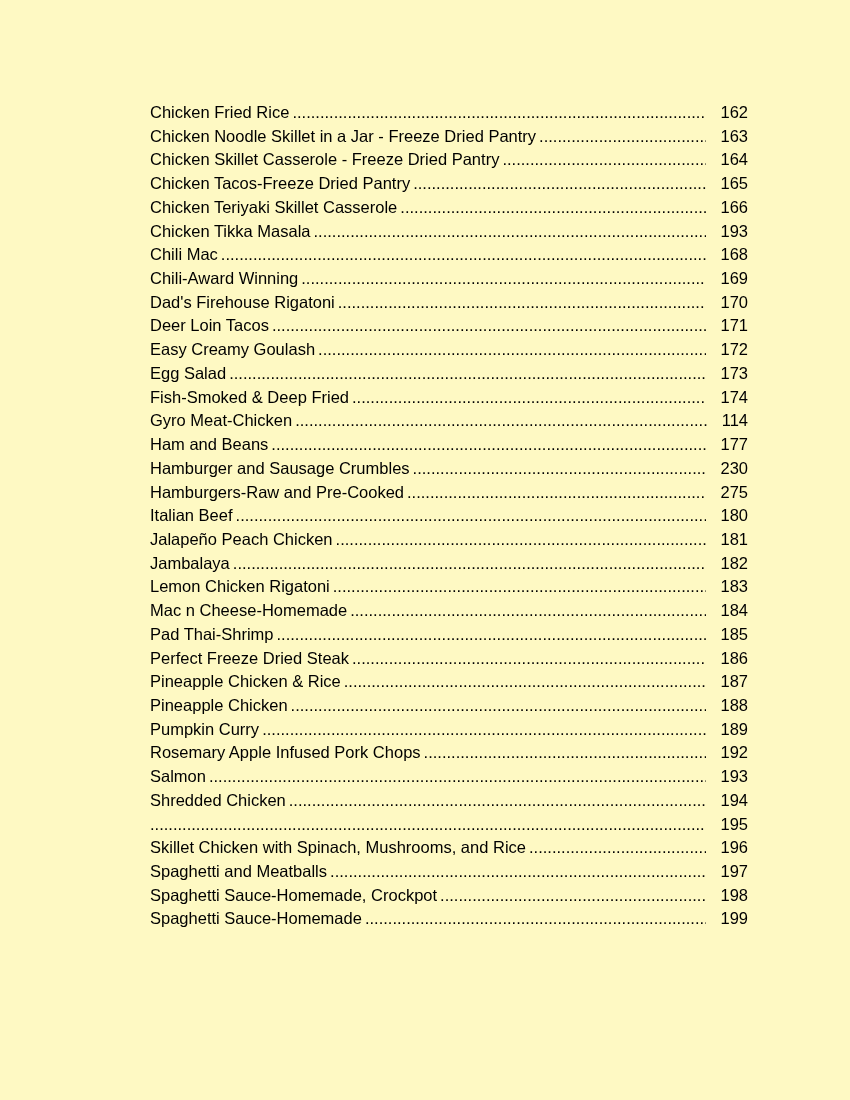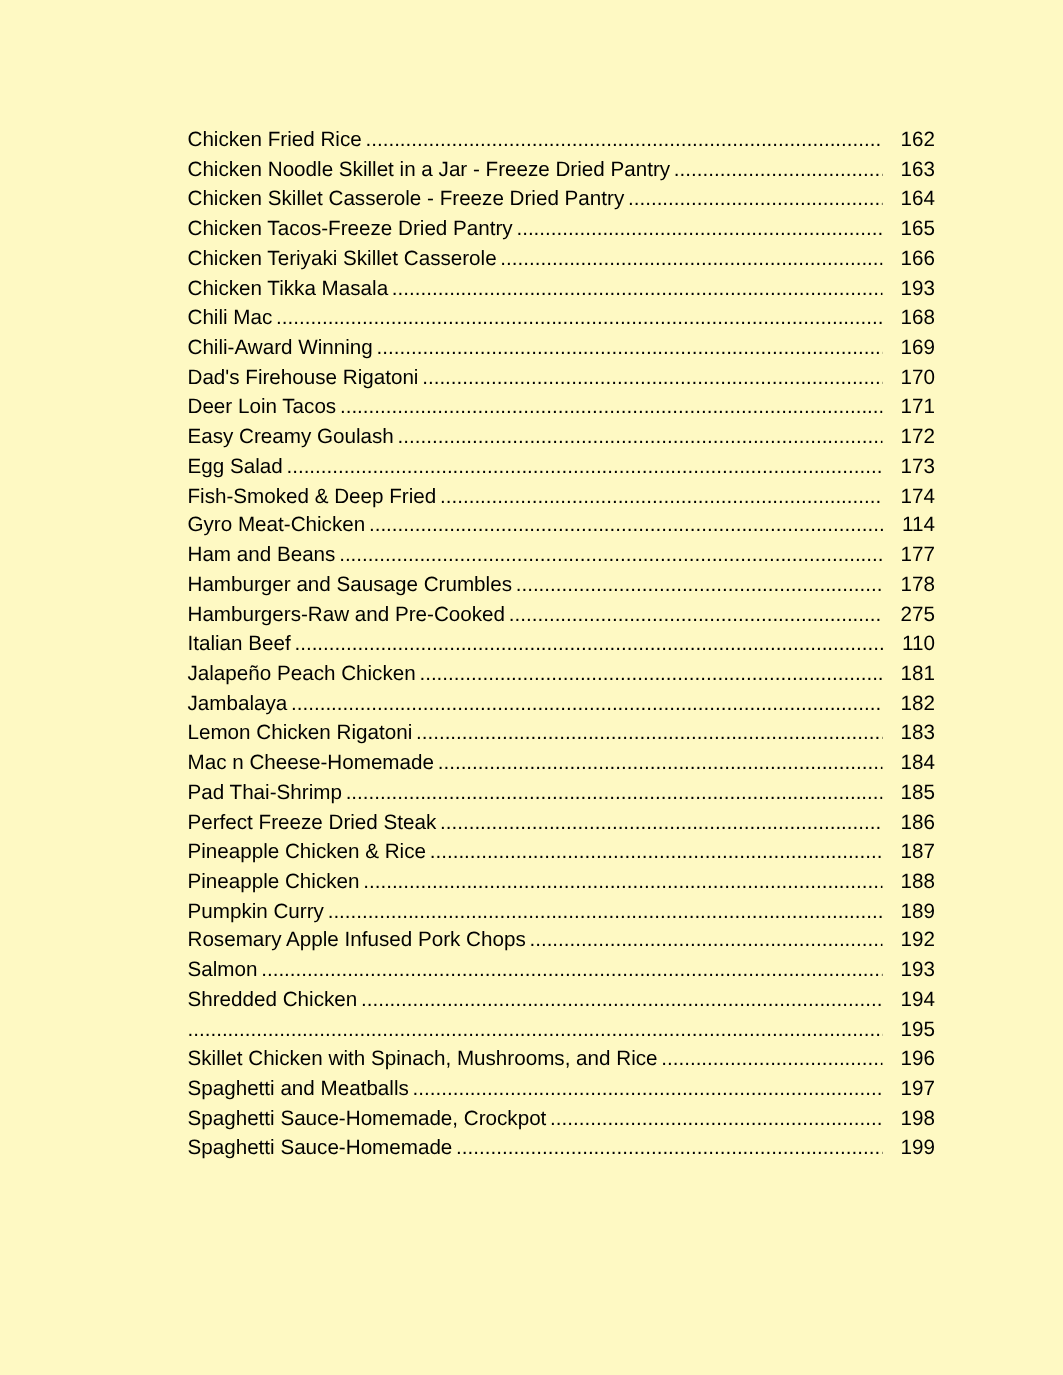--- a/index.html
+++ b/index.html
@@ -148,33 +148,33 @@
 
   <div class="toc-row">
     <span class="toc-title">Ham and Beans</span>
     <span class="toc-leader"></span>
     <span class="toc-page">177</span>
   </div>
 
   <div class="toc-row">
     <span class="toc-title">Hamburger and Sausage Crumbles</span>
     <span class="toc-leader"></span>
-    <span class="toc-page">178</span>
+    <span class="toc-page">230</span>
   </div>
 
   <div class="toc-row">
     <span class="toc-title">Hamburgers-Raw and Pre-Cooked</span>
     <span class="toc-leader"></span>
     <span class="toc-page">275</span>
   </div>
 
   <div class="toc-row">
     <span class="toc-title">Italian Beef</span>
     <span class="toc-leader"></span>
-    <span class="toc-page">110</span>
+    <span class="toc-page">180</span>
   </div>
 
   <div class="toc-row">
     <span class="toc-title">Jalapeño Peach Chicken</span>
     <span class="toc-leader"></span>
     <span class="toc-page">181</span>
   </div>
 
   <div class="toc-row">
     <span class="toc-title">Jambalaya</span>

